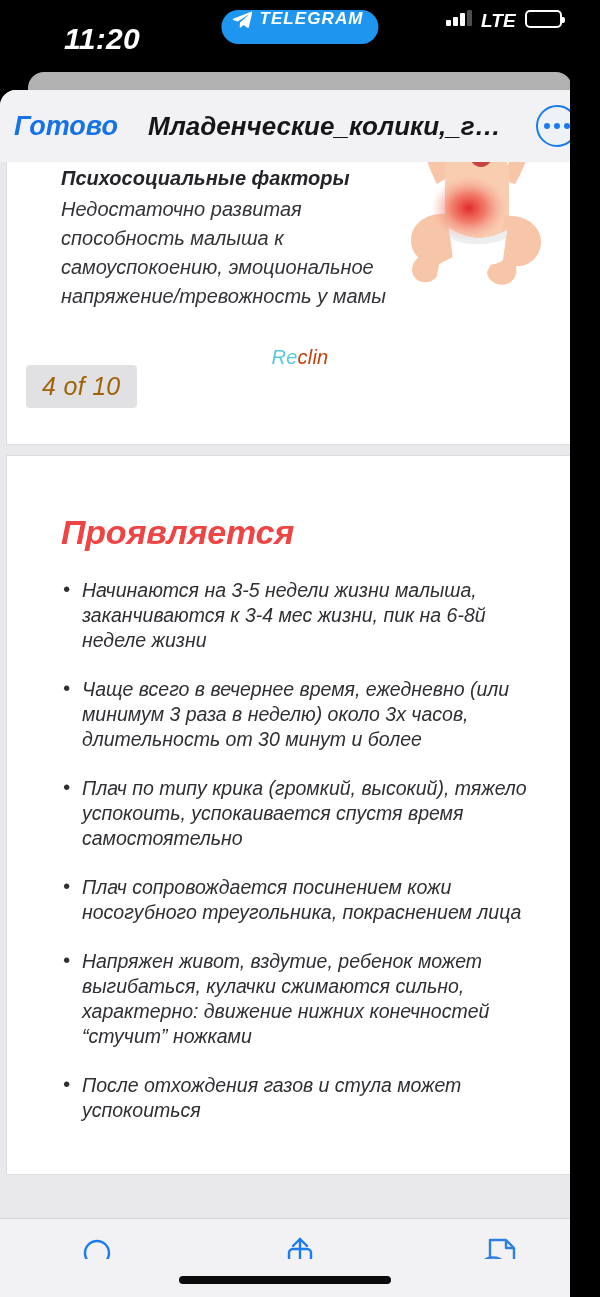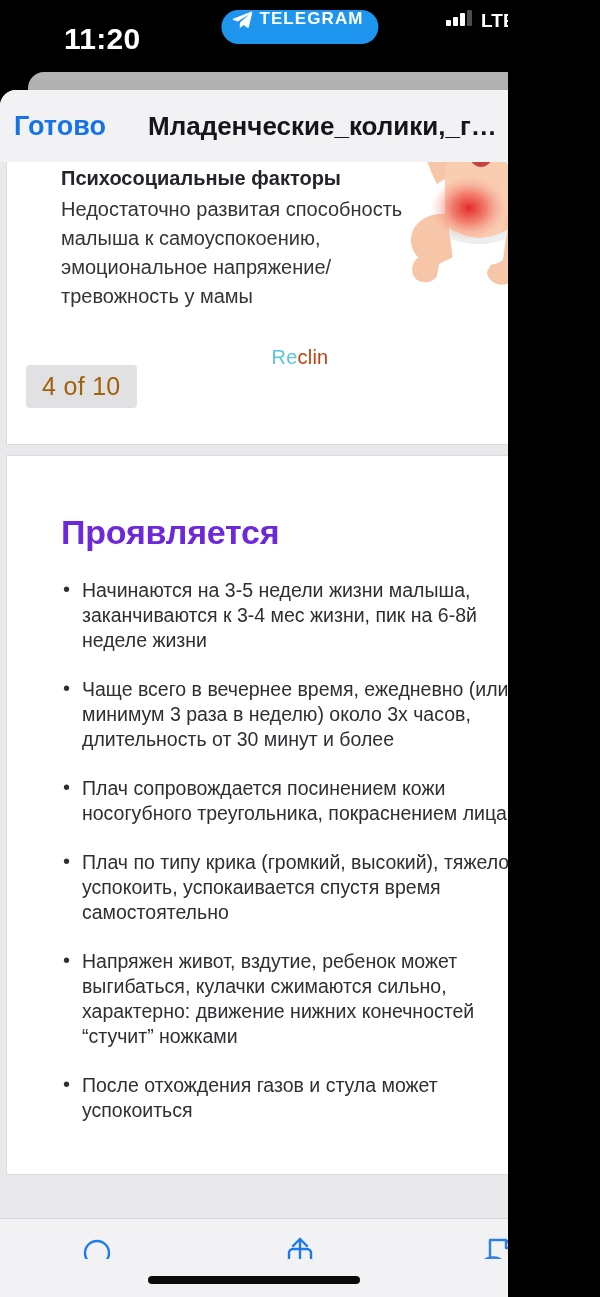--- a/index.html
+++ b/index.html
@@ -8,24 +8,25 @@
   html, body {
     width: 600px;
     height: 1297px;
     background: #000000;
     font-family: "Liberation Sans", sans-serif;
     overflow: hidden;
   }
 
   #screen {
     position: relative;
-    width: 508px;
+    width: 570px;
     height: 1297px;
     background: #000000;
     overflow: hidden;
+    font-style: italic;
   }
 
   
   .status-bar {
     position: absolute;
     top: 0; left: 0;
     width: 600px;
     height: 76px;
     background: #000000;
     z-index: 40;
@@ -264,21 +265,21 @@
     color: #a16207;
     z-index: 30;
     letter-spacing: 0.3px;
   }
 
   
   .p2-heading {
     margin: 57px 0 0 54px;
     font-size: 34px;
     font-weight: 700;
-    color: #6d28d9;
+    color: #ef4444;
     letter-spacing: -0.2px;
   }
   .bullet-list {
     margin: 26px 0 0 54px;
     width: 470px;
     list-style: none;
   }
   .bullet-list li {
     position: relative;
     padding-left: 21px;
@@ -451,22 +452,22 @@
         <div class="reclin">
           <span class="re">Re</span><span class="clin">clin</span>
         </div>
       </div>
 
       <div class="doc-page page-2">
         <div class="p2-heading">Проявляется</div>
         <ul class="bullet-list">
           <li>Начинаются на 3-5 недели жизни малыша, заканчиваются к 3-4 мес жизни, пик на 6-8й неделе жизни</li>
           <li>Чаще всего в вечернее время, ежедневно (или минимум 3 раза в неделю) около 3х часов, длительность от 30 минут и более</li>
+          <li>Плач по типу крика (громкий, высокий), тяжело успокоить, успокаивается спустя время самостоятельно</li>
           <li>Плач сопровождается посинением кожи носогубного треугольника, покраснением лица</li>
-          <li>Плач по типу крика (громкий, высокий), тяжело успокоить, успокаивается спустя время самостоятельно</li>
           <li>Напряжен живот, вздутие, ребенок может выгибаться, кулачки сжимаются сильно, характерно: движение нижних конечностей “стучит” ножками</li>
           <li>После отхождения газов и стула может успокоиться</li>
         </ul>
       </div>
 
       <div class="page-indicator">4 of 10</div>
 
       <div class="scrollbar"></div>
     </div>
 

